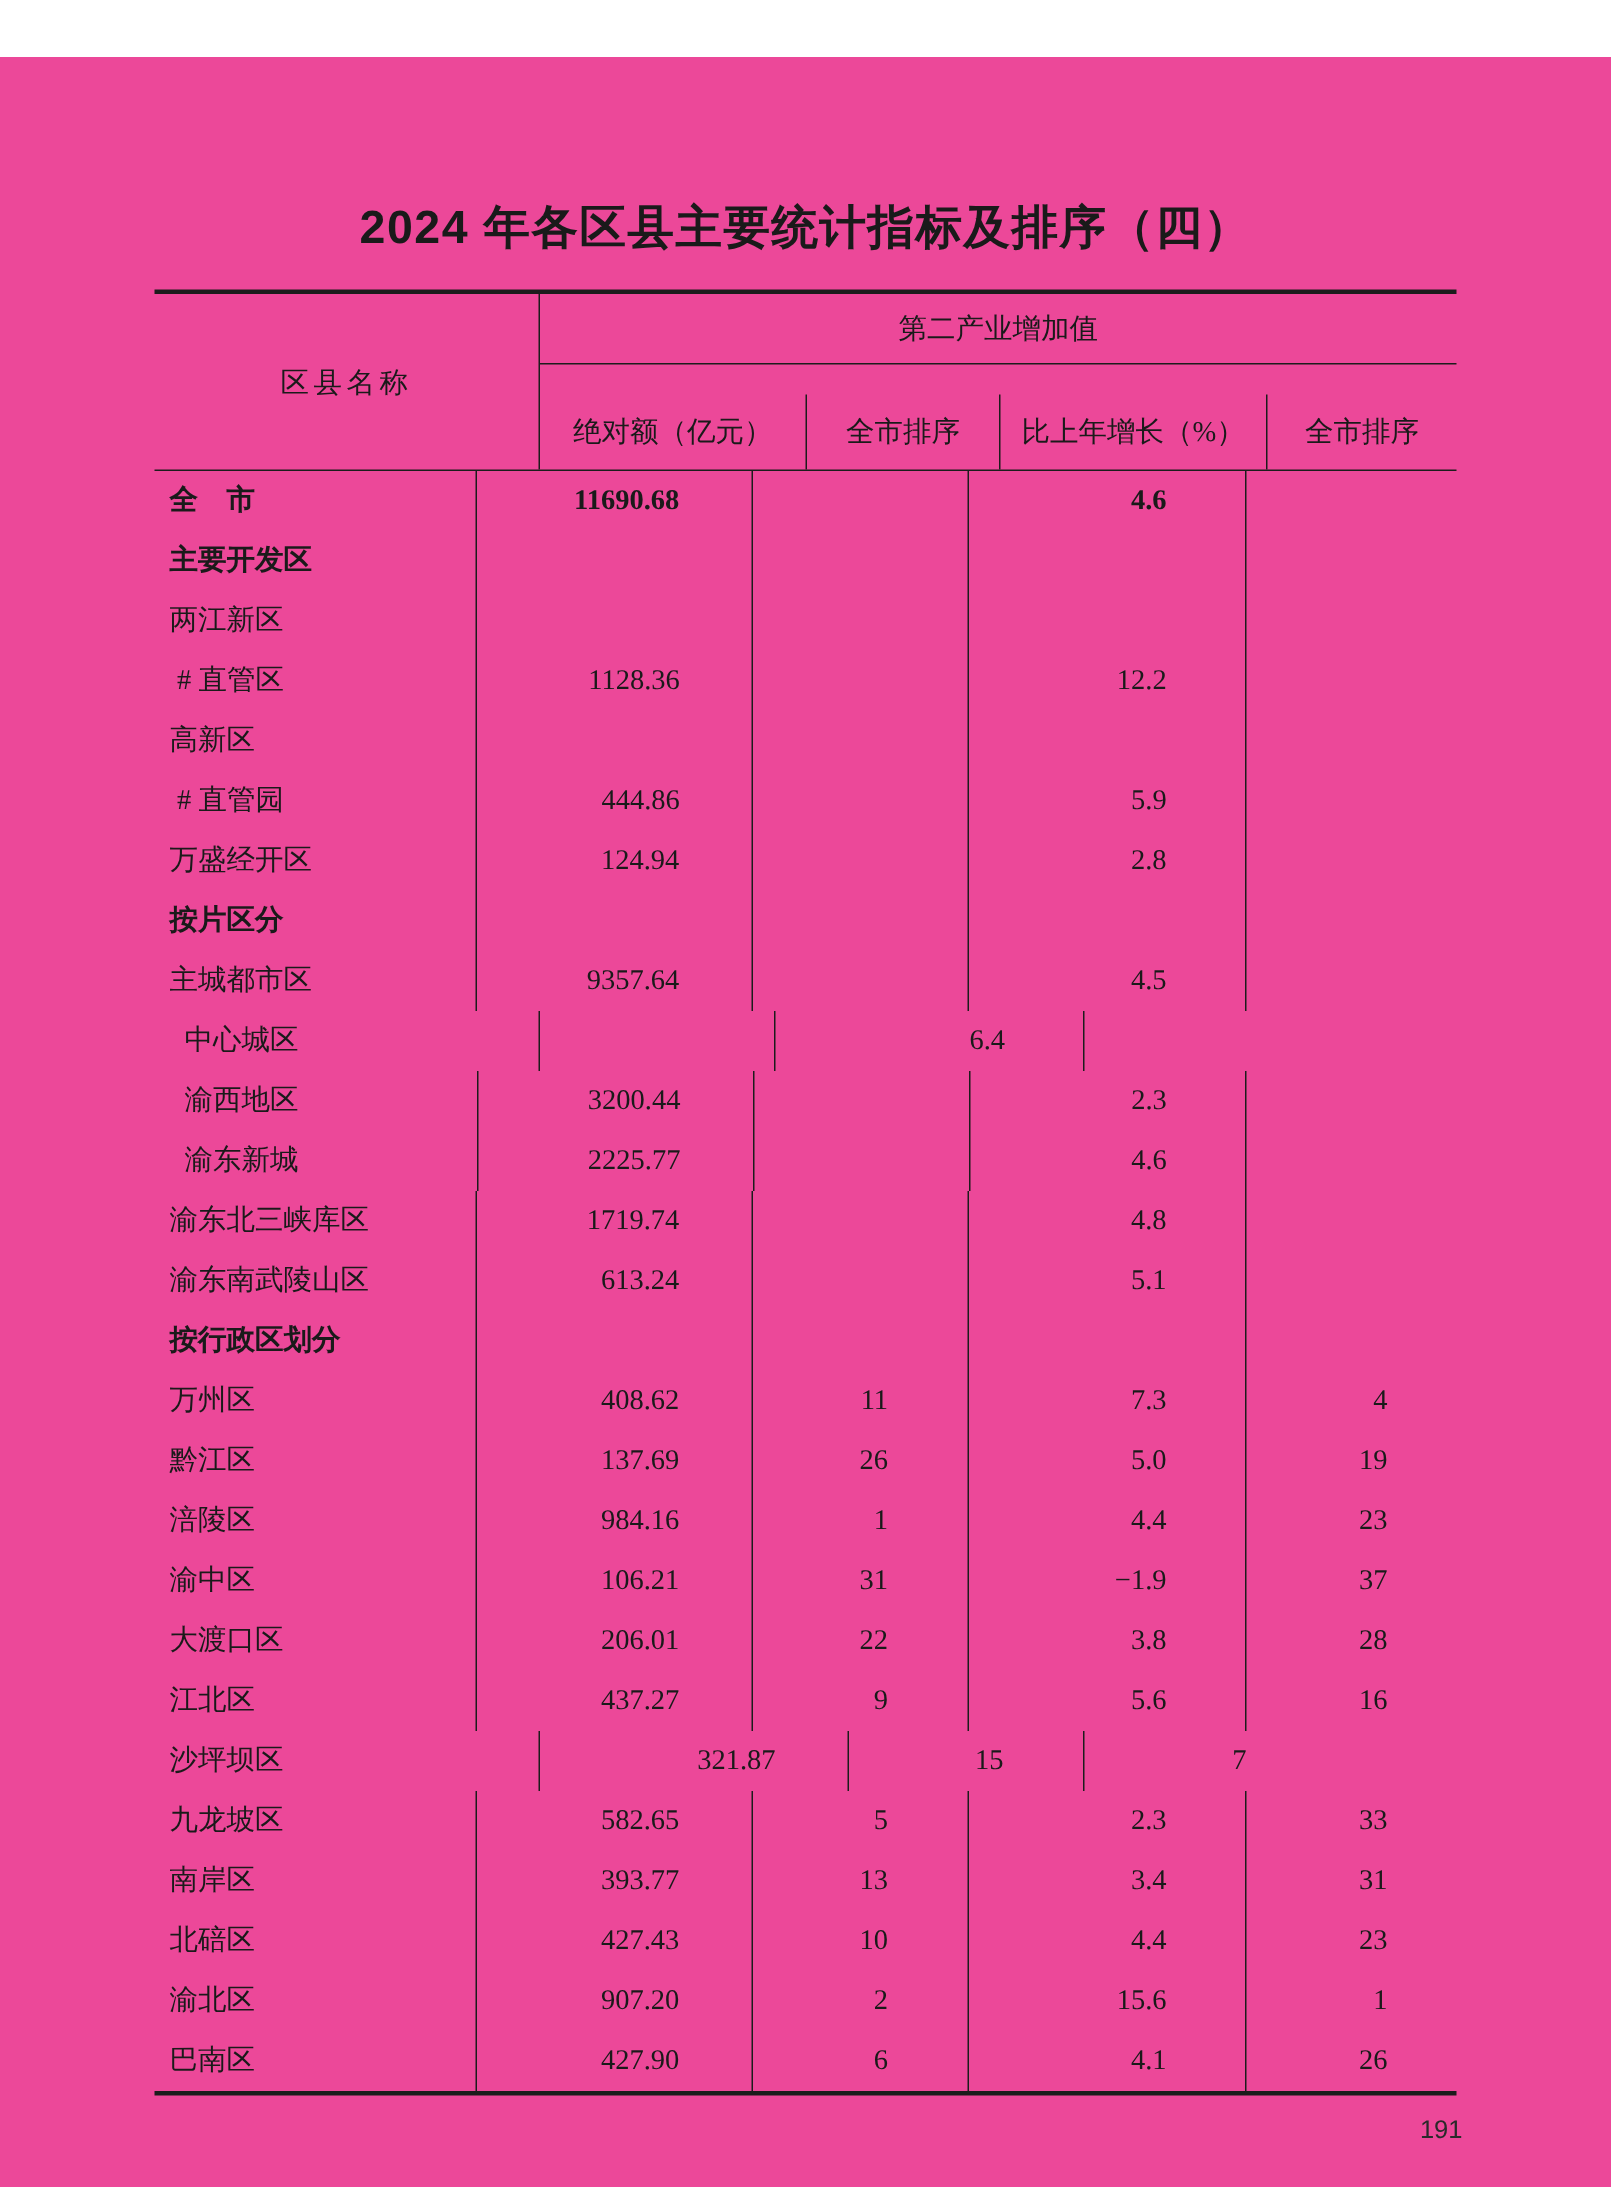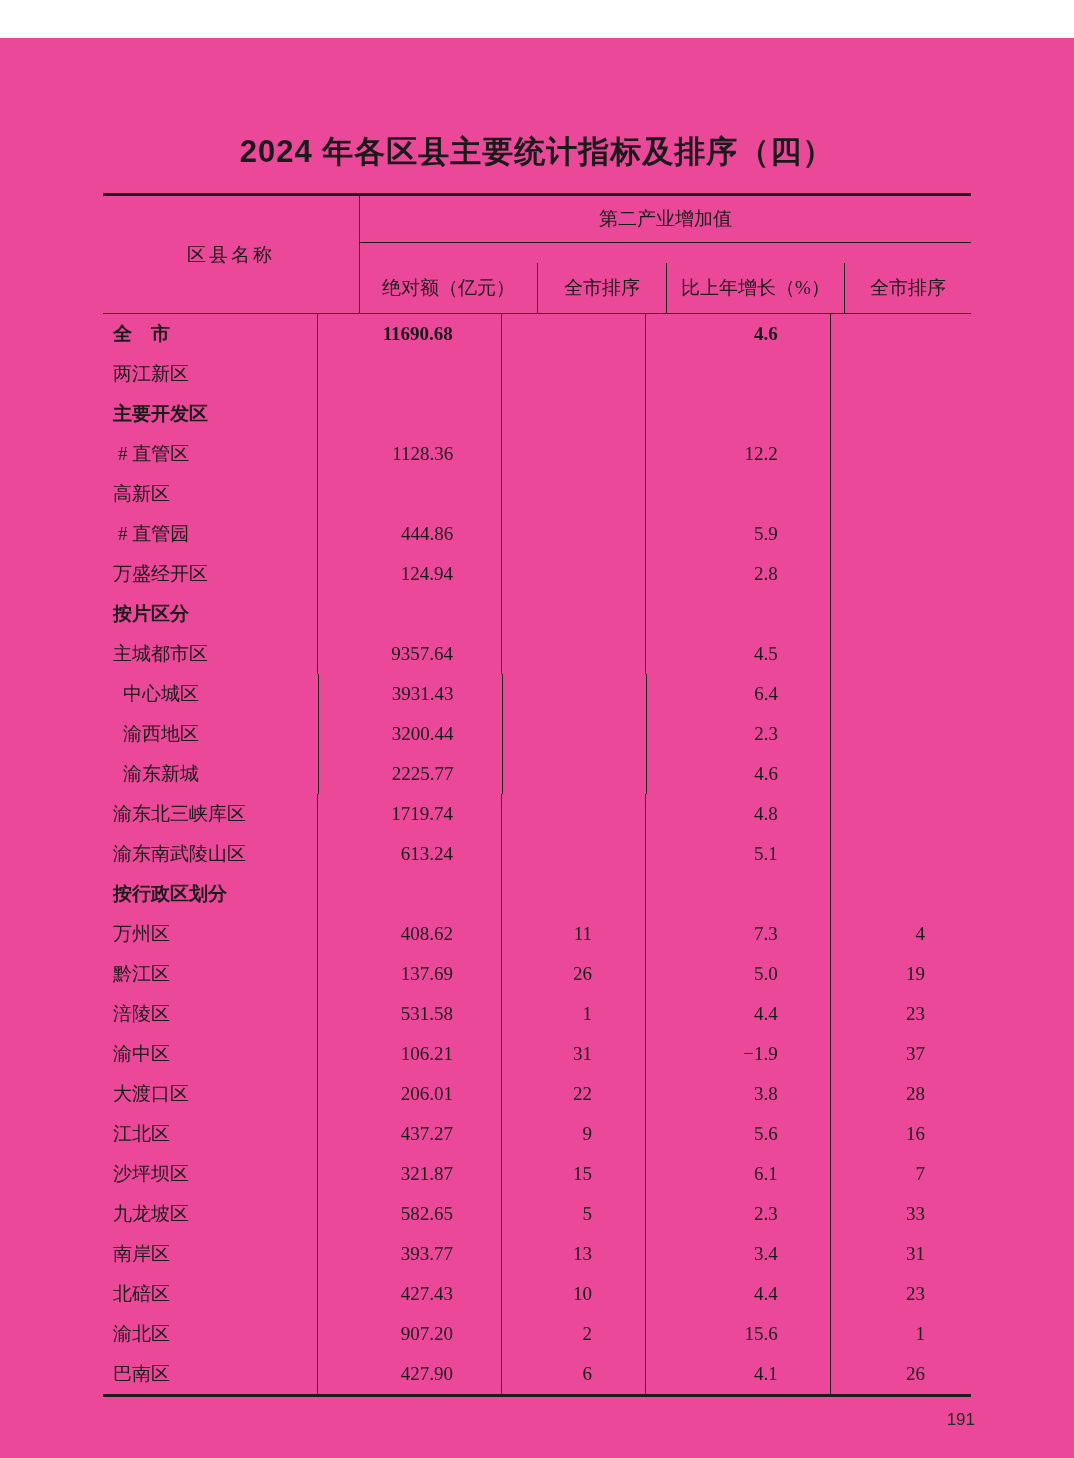--- a/index.html
+++ b/index.html
@@ -99,29 +99,29 @@
     </div>
 
     <div class="tbody">
       <div class="trow b">
           <div class="c name">全　市</div>
           <div class="c abs">11690.68</div>
           <div class="c r1"></div>
           <div class="c gr">4.6</div>
           <div class="c r2"></div>
         </div>
-      <div class="trow">
-          <div class="c name">两江新区</div>
-          <div class="c abs"></div>
-          <div class="c r1"></div>
-          <div class="c gr"></div>
-          <div class="c r2"></div>
-        </div>
       <div class="trow bl">
           <div class="c name">主要开发区</div>
+          <div class="c abs"></div>
+          <div class="c r1"></div>
+          <div class="c gr"></div>
+          <div class="c r2"></div>
+        </div>
+      <div class="trow">
+          <div class="c name">两江新区</div>
           <div class="c abs"></div>
           <div class="c r1"></div>
           <div class="c gr"></div>
           <div class="c r2"></div>
         </div>
       <div class="trow hs">
           <div class="c name"># 直管区</div>
           <div class="c abs">1128.36</div>
           <div class="c r1"></div>
           <div class="c gr">12.2</div>
@@ -157,21 +157,20 @@
         </div>
       <div class="trow">
           <div class="c name">主城都市区</div>
           <div class="c abs">9357.64</div>
           <div class="c r1"></div>
           <div class="c gr">4.5</div>
           <div class="c r2"></div>
         </div>
       <div class="trow ind">
           <div class="c name">中心城区</div>
-          <div class="c abs">3931.43</div>
           <div class="c r1"></div>
           <div class="c gr">6.4</div>
           <div class="c r2"></div>
         </div>
       <div class="trow ind">
           <div class="c name">渝西地区</div>
           <div class="c abs">3200.44</div>
           <div class="c r1"></div>
           <div class="c gr">2.3</div>
           <div class="c r2"></div>
@@ -213,21 +212,21 @@
         </div>
       <div class="trow">
           <div class="c name">黔江区</div>
           <div class="c abs">137.69</div>
           <div class="c r1">26</div>
           <div class="c gr">5.0</div>
           <div class="c r2">19</div>
         </div>
       <div class="trow">
           <div class="c name">涪陵区</div>
-          <div class="c abs">531.58</div>
+          <div class="c abs">984.16</div>
           <div class="c r1">1</div>
           <div class="c gr">4.4</div>
           <div class="c r2">23</div>
         </div>
       <div class="trow">
           <div class="c name">渝中区</div>
           <div class="c abs">106.21</div>
           <div class="c r1">31</div>
           <div class="c gr">−1.9</div>
           <div class="c r2">37</div>
@@ -243,21 +242,20 @@
           <div class="c name">江北区</div>
           <div class="c abs">437.27</div>
           <div class="c r1">9</div>
           <div class="c gr">5.6</div>
           <div class="c r2">16</div>
         </div>
       <div class="trow">
           <div class="c name">沙坪坝区</div>
           <div class="c abs">321.87</div>
           <div class="c r1">15</div>
-          <div class="c gr">6.1</div>
           <div class="c r2">7</div>
         </div>
       <div class="trow">
           <div class="c name">九龙坡区</div>
           <div class="c abs">582.65</div>
           <div class="c r1">5</div>
           <div class="c gr">2.3</div>
           <div class="c r2">33</div>
         </div>
       <div class="trow">

